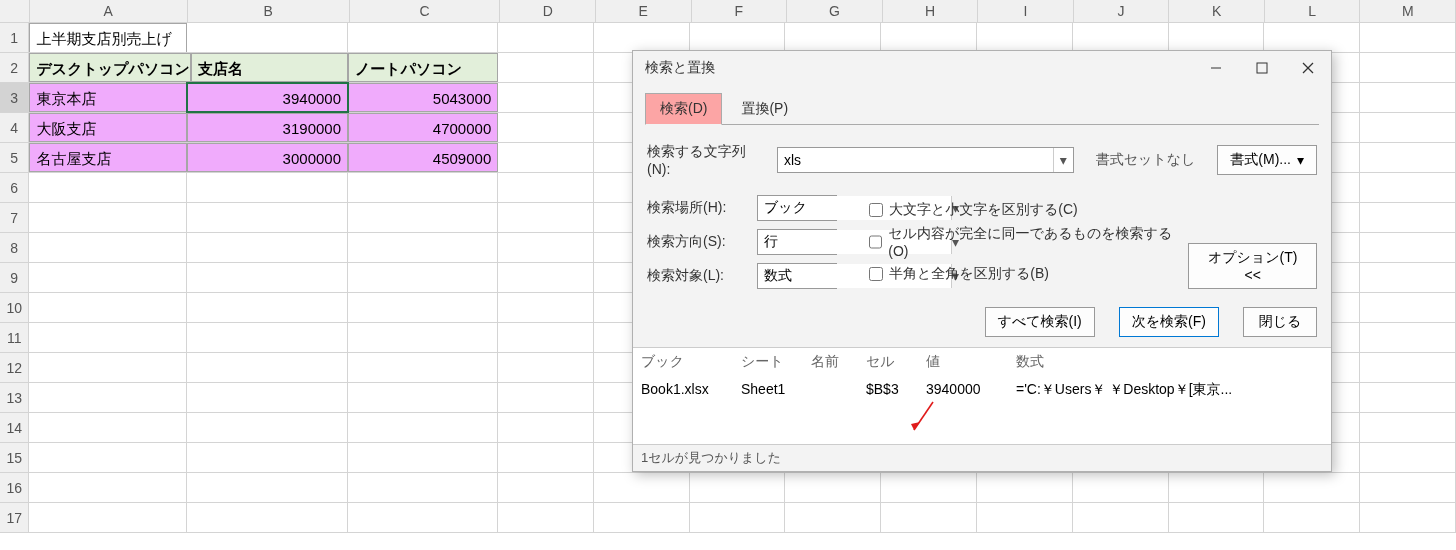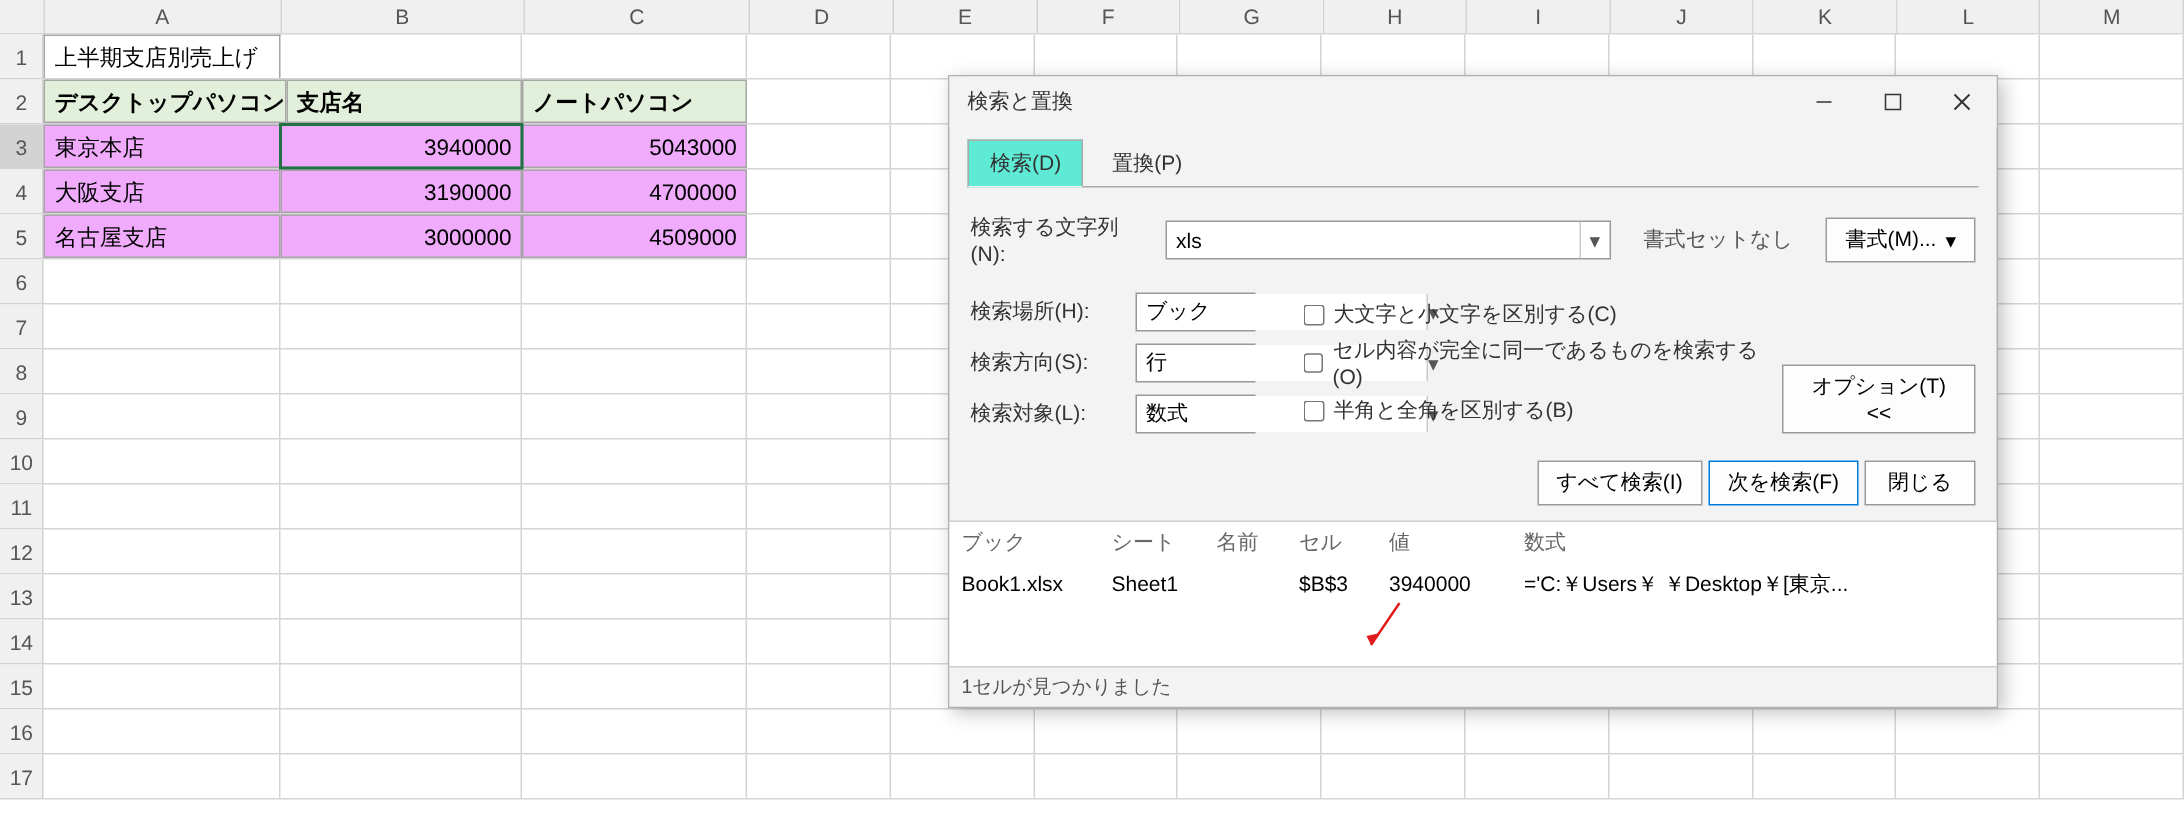--- a/index.html
+++ b/index.html
@@ -115,21 +115,21 @@
     }
     .tab {
       padding: 6px 14px;
       border: 1px solid transparent;
       color: #333;
       font-size: 14px;
     }
     .tab.active {
       border: 1px solid #aaa;
       border-bottom: 1px solid #f3f3f3;
-      background: #5eead4;
+      background: #fca5a5;
       position: relative;
       z-index:1;
     }
     .tabline {
       border-top:1px solid #aaa;
       margin: -1px 12px 0 12px;
     }
 
     .dlg-body {
       padding: 18px 14px 8px 14px;
@@ -193,21 +193,21 @@
     .lower-row {
       display:flex;
       gap:12px;
       align-items:center;
     }
     .left-col { display:flex; flex-direction:column; gap:8px; }
 
     .action-row {
       display:flex;
       justify-content:flex-end;
-      gap:4px;
+      gap:24px;
       padding: 10px 14px;
     }
 
     .results {
       border-top: 1px solid #ccc;
       background: #fff;
     }
     .res-head, .res-row {
       display: flex;
       padding: 5px 8px;

